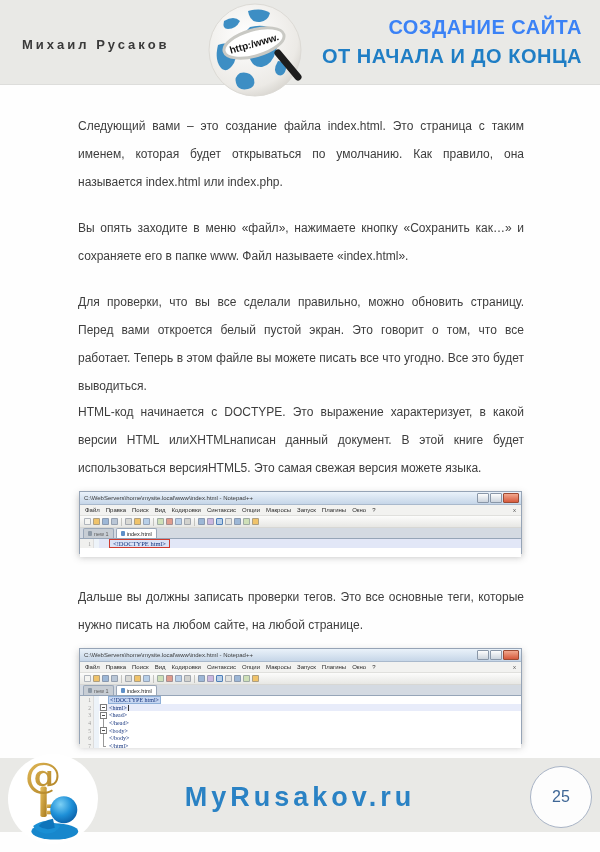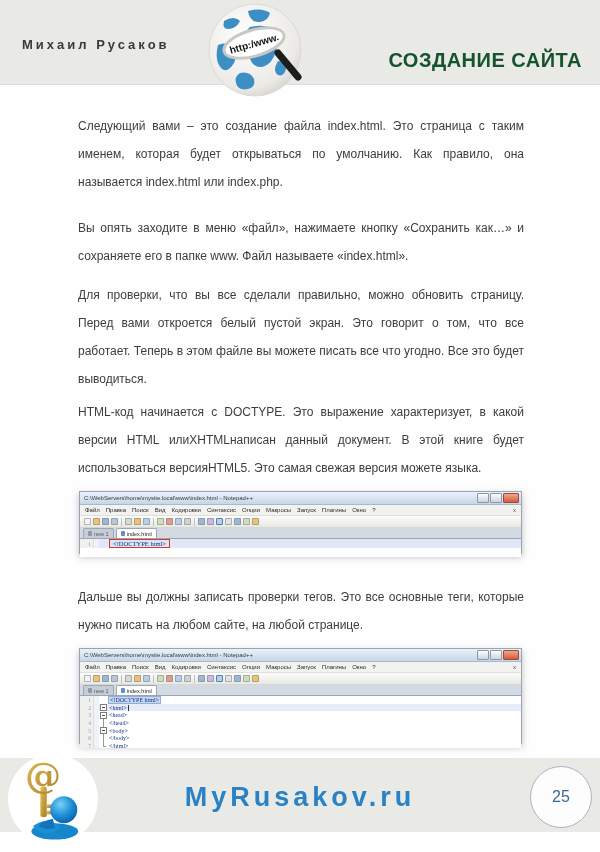--- a/index.html
+++ b/index.html
@@ -7,21 +7,21 @@
     width:600px;height:852px;position:relative;overflow:hidden;
     background:#fefefe;font-family:"Liberation Sans",sans-serif;
   }
   
   .header-band{position:absolute;left:0;top:0;width:600px;height:84px;
     background:#e9e9e6;border-bottom:1px solid #dddddb;}
   .author{position:absolute;left:22px;top:37px;font-size:13px;font-weight:bold;
     letter-spacing:3px;color:#3a3a3a;white-space:nowrap;}
   .globe{position:absolute;left:204px;top:1px;width:102px;height:98px;z-index:5;}
   .title-block{position:absolute;right:18px;top:15px;text-align:right;line-height:1.25;}
-  .title-1{font-size:20px;font-weight:bold;color:#14532d;letter-spacing:.5px;margin-top:33px;}
+  .title-1{font-size:20px;font-weight:bold;color:#3b82f6;letter-spacing:.5px;}
   .title-2{font-size:20px;font-weight:bold;color:#1f7ec5;letter-spacing:.5px;margin-top:4px;}
   
   .para{position:absolute;left:78px;width:446px;font-size:12px;line-height:28px;
     color:#3d3d3d;text-align:justify;}
   
   .np{position:absolute;left:79px;width:443px;background:#fff;
     border:1px solid #96a4b6;box-shadow:0 3px 7px rgba(70,70,70,.35);box-sizing:border-box;}
   .np-title{height:12px;background:linear-gradient(#eaf2fa,#c6d6e8);
     display:flex;align-items:center;padding:0 2px 0 4px;border-bottom:1px solid #a9b9cc;}
   .np-title .ttext{flex:1;font-size:6px;color:#3a3a3a;white-space:nowrap;overflow:hidden;}
@@ -101,25 +101,26 @@
     <line x1="74" y1="52" x2="94" y2="76" stroke="#1d1d1d" stroke-width="7" stroke-linecap="round"></line>
     <g transform="rotate(-16 50 42)">
       <ellipse cx="50" cy="42" rx="31" ry="13" fill="#ffffff" stroke="#c9c9c4" stroke-width="3"></ellipse>
       <text x="50" y="46" text-anchor="middle" font-family="Liberation Sans, sans-serif" font-size="10" font-weight="bold" fill="#111">http:/www.</text>
     </g>
   </svg>
 </div>
 
 <div class="title-block">
   <div class="title-1">СОЗДАНИЕ САЙТА</div>
+  <div class="title-2">ОТ НАЧАЛА И ДО КОНЦА</div>
 </div>
 
 <div class="para" style="top:112px">Следующий вами – это создание файла index.html. Это страница с таким именем, которая будет открываться по умолчанию. Как правило, она называется index.html или index.php.</div>
 <div class="para" style="top:214px">Вы опять заходите в меню «файл», нажимаете кнопку «Сохранить как…» и сохраняете его в папке www. Файл называете «index.html».</div>
-<div class="para" style="top:281px">Для проверки, что вы все сделали правильно, можно обновить страницу. Перед вами откроется белый пустой экран. Это говорит о том, что все работает. Теперь в этом файле вы можете писать все что угодно. Все это будет выводиться.</div>
+<div class="para" style="top:288px">Для проверки, что вы все сделали правильно, можно обновить страницу. Перед вами откроется белый пустой экран. Это говорит о том, что все работает. Теперь в этом файле вы можете писать все что угодно. Все это будет выводиться.</div>
 <div class="para" style="top:398px">HTML-код начинается с DOCTYPE. Это выражение характеризует, в какой версии HTML илиXHTMLнаписан данный документ. В этой книге будет использоваться версияHTML5. Это самая свежая версия можете языка.</div>
 <div class="para" style="top:583px">Дальше вы должны записать проверки тегов. Это все основные теги, которые нужно писать на любом сайте, на любой странице.</div>
 
 <div class="np np1" style="top:491px;height:63px">
   <div class="np-title">
     <span class="ttext">C:\WebServers\home\mysite.local\www\index.html - Notepad++</span>
     <span class="np-btns">
       <span class="np-btn"></span>
       <span class="np-btn"></span>
       <span class="np-btn close"></span>

